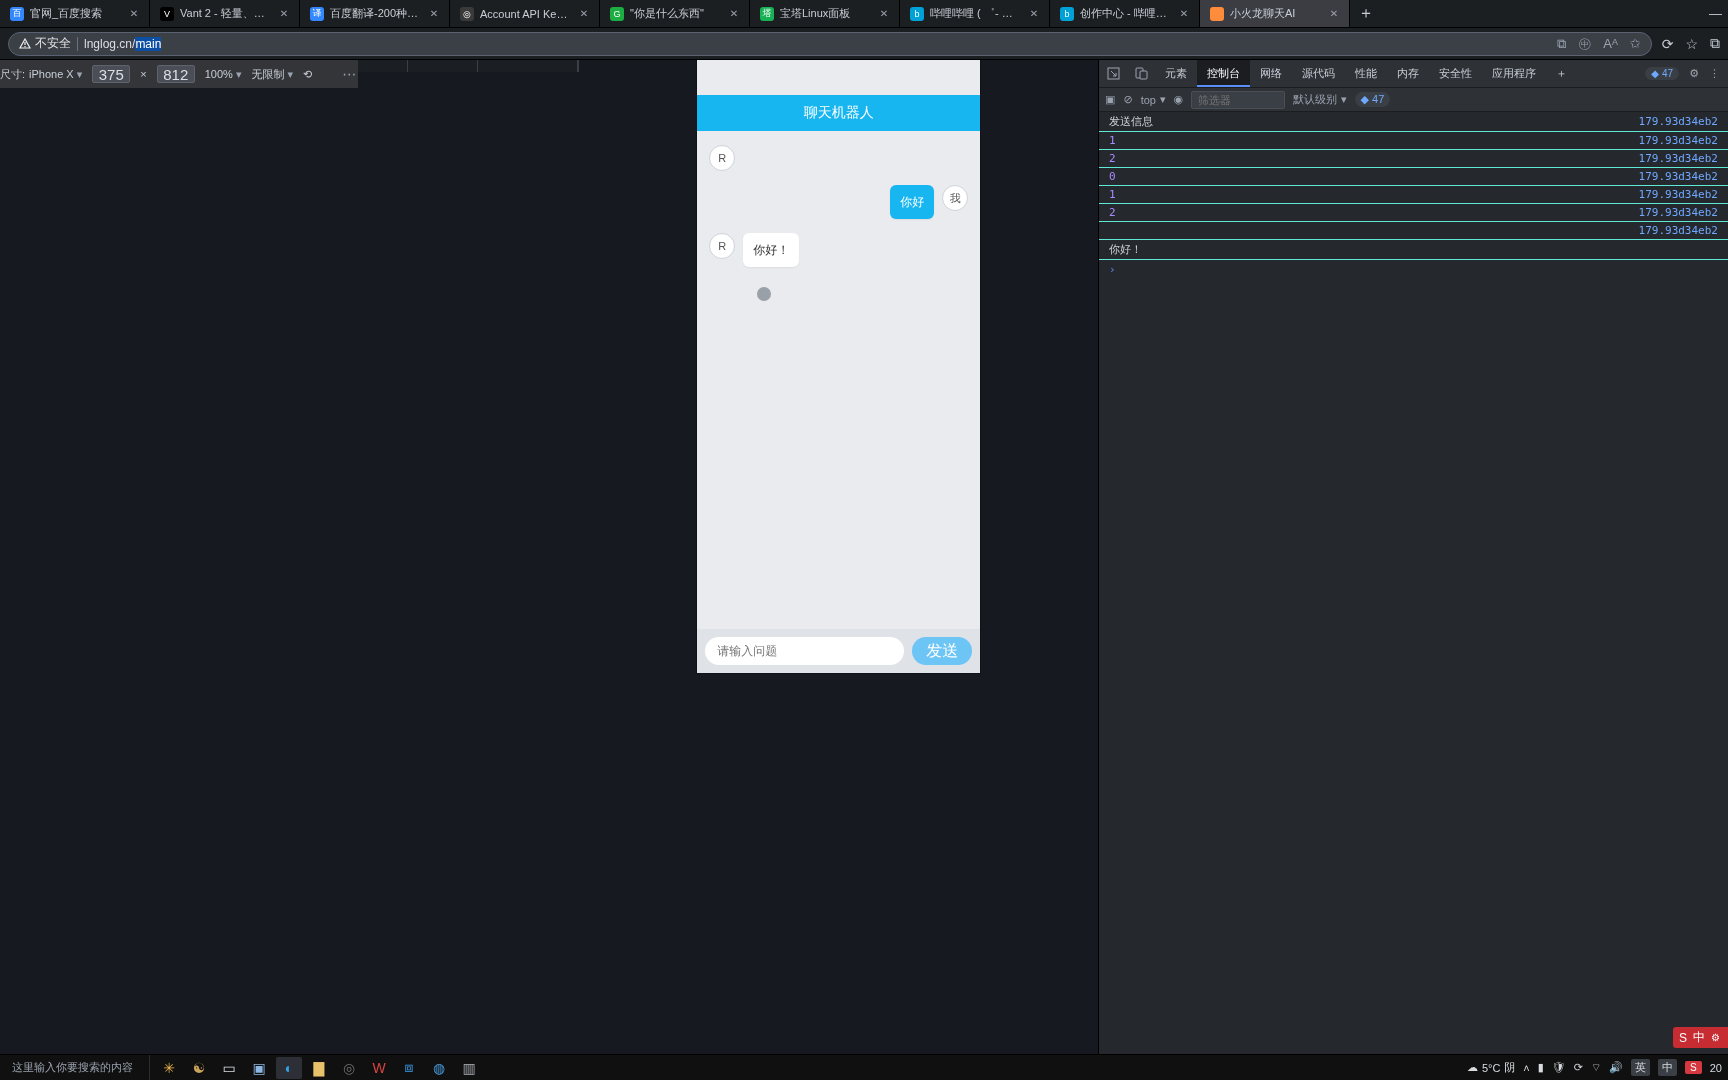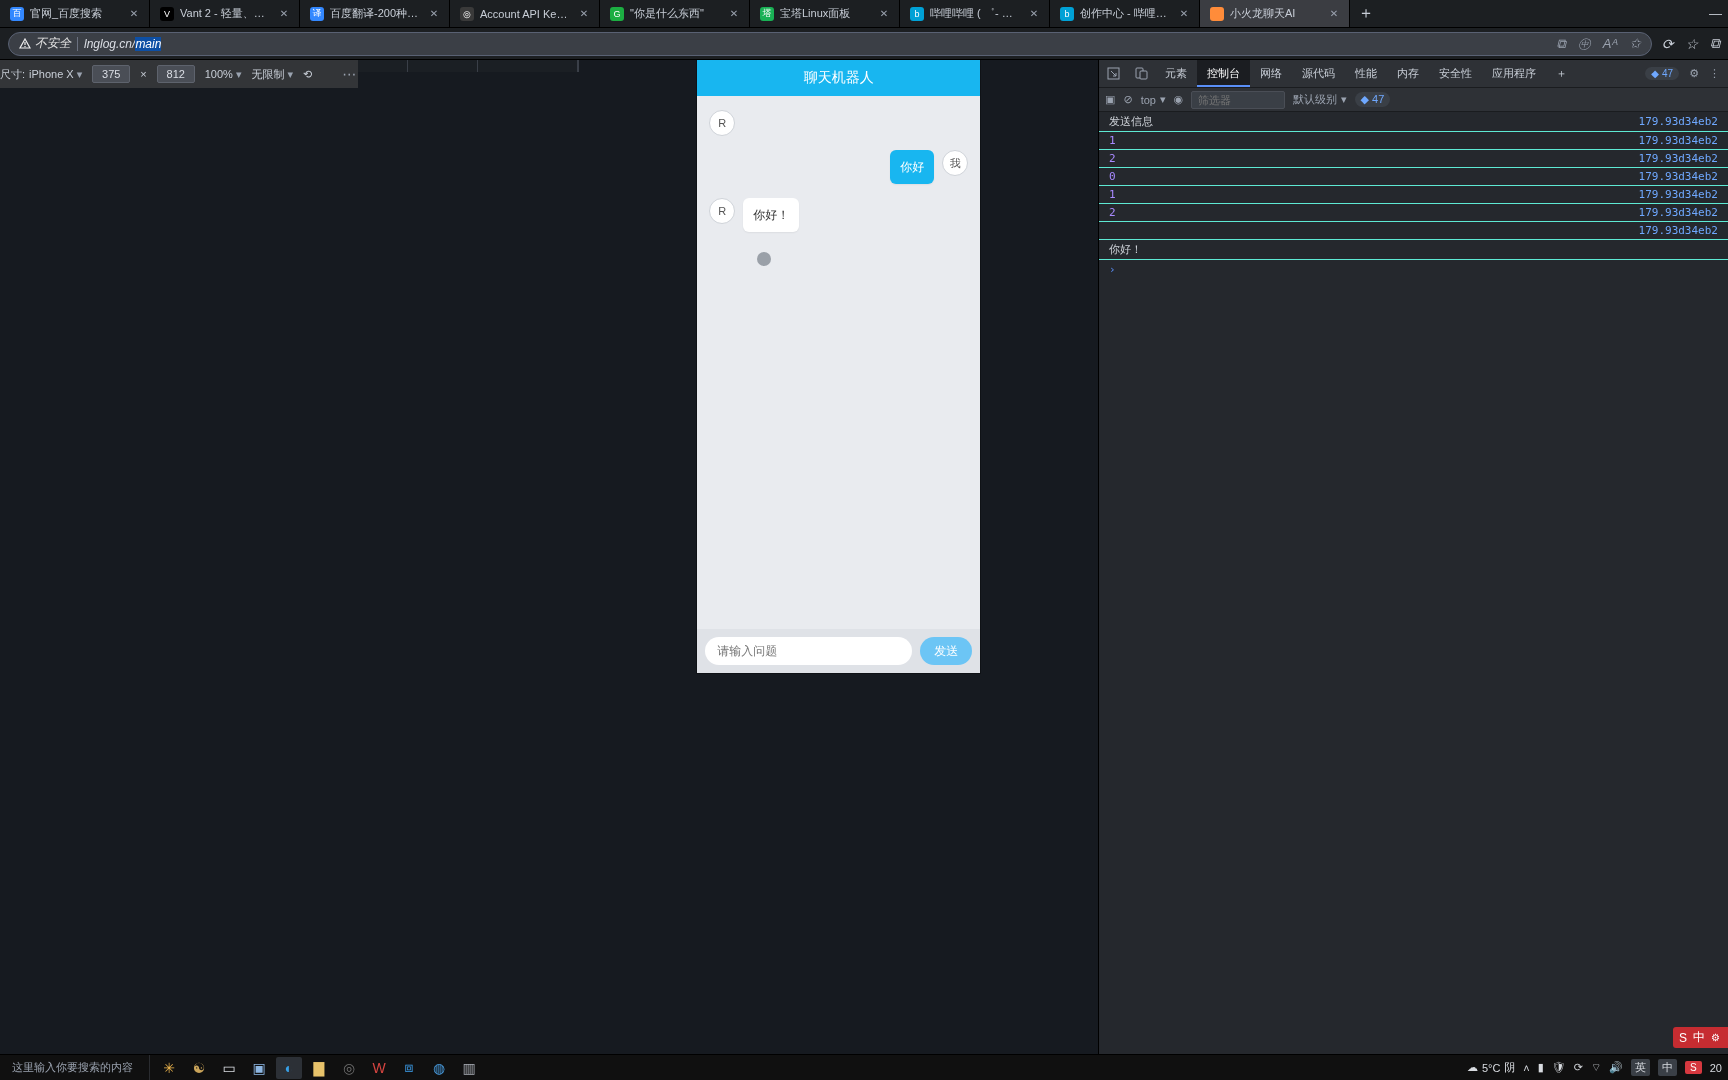--- a/index.html
+++ b/index.html
@@ -78,21 +78,20 @@
 
   
   .addr-bar {
     display:flex;
     align-items:center;
     height:32px;
     background:#1c1f22;
     border-bottom:1px solid #000;
     padding:0 8px;
     gap:10px;
-    font-style:italic;
   }
   .omnibox {
     flex:1;
     display:flex;
     align-items:center;
     background:#3b3f46;
     border:1px solid #596173;
     border-radius:16px;
     height:24px;
     padding:0 10px;
@@ -137,21 +136,21 @@
   }
   .device-toolbar .field {
     display:flex; align-items:center; gap:4px;
   }
   .device-toolbar input {
     width:38px; height:18px;
     background:#4a4e56;
     border:1px solid #5e636d;
     color:#dcdfe6;
     text-align:center;
-    font-size:11px;
+    font-size:15px;
     border-radius:2px;
   }
   .device-toolbar .dd::after { content:" ▾"; color:#9ba3b0; }
   .device-toolbar .dots { margin-left:20px; color:#9ba3b0; font-size:14px; letter-spacing:2px; }
   .ruler-row { height:12px; background:#1b1f24; display:flex; }
   .ruler-row .seg { border-right:1px solid #3a3f48; }
 
   .phone-canvas {
     flex:1;
     display:flex;
@@ -169,20 +168,21 @@
   }
   .phone-header {
     height:36px;
     background:#18b6f0;
     color:#fff;
     display:flex;
     align-items:center;
     justify-content:center;
     font-size:14px;
     font-weight:400;
+    margin-top:35px;
   }
   .chat-scroll {
     flex:1;
     overflow:auto;
     padding:14px 12px;
     display:flex;
     flex-direction:column;
     gap:14px;
   }
   .msg-row { display:flex; align-items:flex-start; gap:8px; }
@@ -234,21 +234,21 @@
     font-size:12px;
     color:#666;
   }
   .composer button {
     height:28px;
     padding:0 14px;
     border:none;
     border-radius:14px;
     background:#6cc5f5;
     color:#fff;
-    font-size:12px;
+    font-size:16px;
     cursor:pointer;
   }
 
   
   .devtools {
     width:630px;
     flex:none;
     display:flex;
     flex-direction:column;
     background:#25282d;

